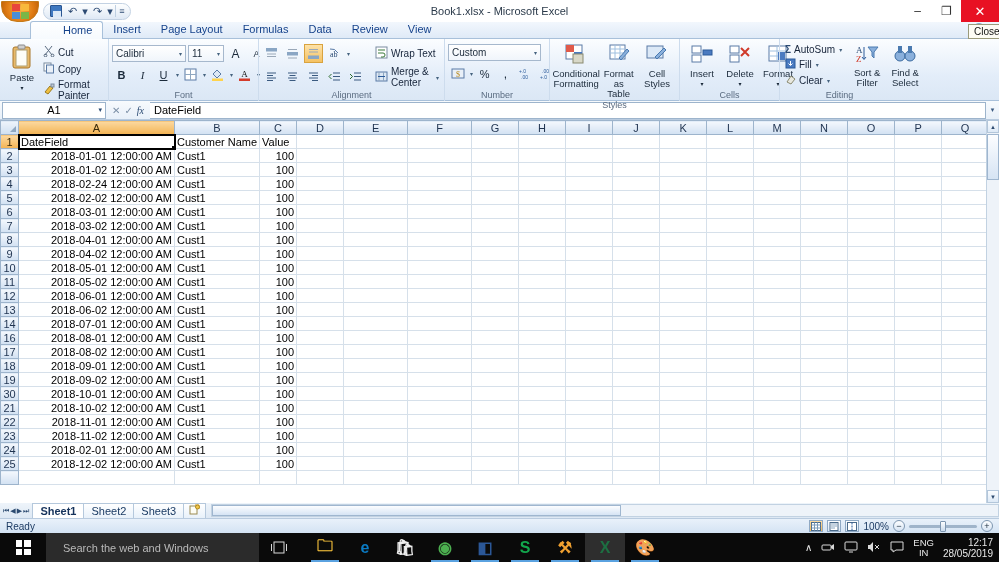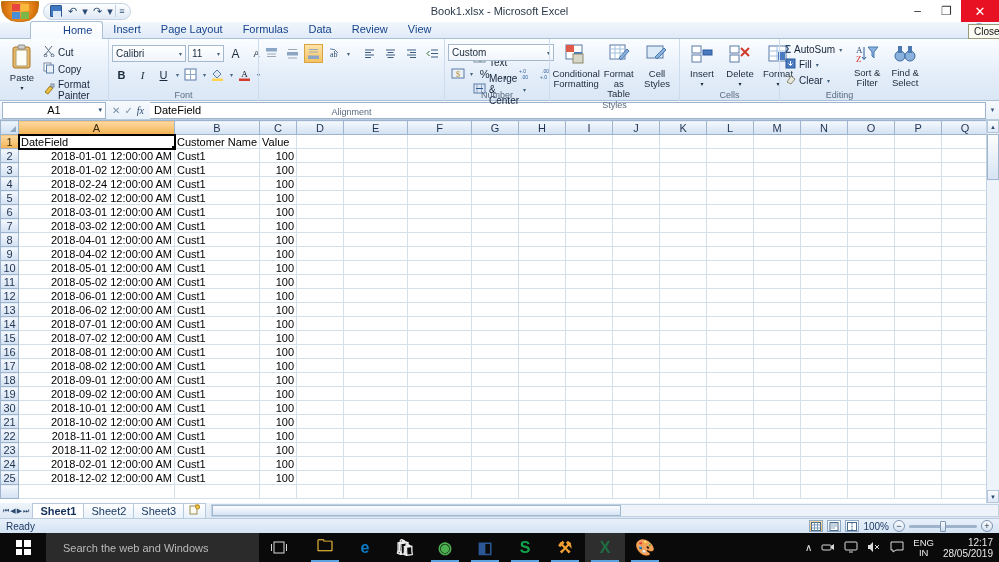--- a/index.html
+++ b/index.html
@@ -292,21 +292,21 @@
               </svg>
           </span>
           <span class="caret-sm">▾</span>
         </div>
       </div>
       <div class="gtitle">Font</div>
     </div>
 
     <div class="rgroup" style="width:186px">
       <div class="gcontent" style="padding-top:3px">
-        <div style="display:flex;gap:10px">
+        <div style="display:flex;flex-direction:column;gap:4px">
           <div class="smrow">
             <span class="btn-sq">
               <svg width="13" height="13" viewBox="0 0 13 13">
                   <rect x="1" y="1" width="11" height="3.5" fill="#8aa6c4"></rect>
                   <path d="M2 7h9 M2 9.5h9" stroke="#9aa8b8"></path>
                 </svg>
               </span>
             <span class="btn-sq">
               <svg width="13" height="13" viewBox="0 0 13 13">
                   <rect x="1" y="5" width="11" height="3.5" fill="#8aa6c4"></rect>
@@ -378,21 +378,21 @@
             <span>Merge &amp; Center</span>
             <span class="caret-sm">▾</span>
           </div>
         </div>
       </div>
       <div class="gtitle">Alignment</div>
     </div>
 
     <div class="rgroup" style="width:105px">
       <div class="gcontent" style="flex-direction:column;gap:3px;padding-top:3px">
-        <span class="ctrl" style="width:106px;justify-content:space-between">
+        <span class="ctrl" style="width:93px;justify-content:space-between">
           <span>Custom</span>
           <span class="caret-sm">▾</span>
         </span>
         <div class="smrow">
           <span class="btn-sq">
             <svg width="14" height="13" viewBox="0 0 14 13">
                 <rect x="1" y="2" width="12" height="9" fill="#e9f0f8" stroke="#5a7ba6"></rect>
                 <text x="7" y="9.5" font-size="8" text-anchor="middle" fill="#b88a20" font-family="Liberation Serif">$</text>
               </svg>
             </span>
@@ -849,40 +849,20 @@
             <td style="width: 47px;"></td>
             <td style="width: 47px;"></td>
             <td style="width: 47px;"></td>
             <td style="width: 47px;"></td>
             <td style="width: 47px;"></td>
             <td style="width: 47px;"></td>
           </tr>
           <tr>
             <th class="rh">14</th>
             <td class="num" style="width: 156px;">2018-07-01 12:00:00 AM</td>
-            <td style="width: 80px;">Cust1</td>
-            <td class="num" style="width: 37px;">100</td>
-            <td style="width: 47px;"></td>
-            <td style="width: 64px;"></td>
-            <td style="width: 64px;"></td>
-            <td style="width: 47px;"></td>
-            <td style="width: 47px;"></td>
-            <td style="width: 47px;"></td>
-            <td style="width: 47px;"></td>
-            <td style="width: 47px;"></td>
-            <td style="width: 47px;"></td>
-            <td style="width: 47px;"></td>
-            <td style="width: 47px;"></td>
-            <td style="width: 47px;"></td>
-            <td style="width: 47px;"></td>
-            <td style="width: 47px;"></td>
-          </tr>
-          <tr>
-            <th class="rh">15</th>
-            <td class="num" style="width: 156px;">2018-07-02 12:00:00 AM</td>
             <td style="width: 80px;">Cust1</td>
             <td class="num" style="width: 37px;">100</td>
             <td style="width: 47px;"></td>
             <td style="width: 64px;"></td>
             <td style="width: 64px;"></td>
             <td style="width: 47px;"></td>
             <td style="width: 47px;"></td>
             <td style="width: 47px;"></td>
             <td style="width: 47px;"></td>
             <td style="width: 47px;"></td>

